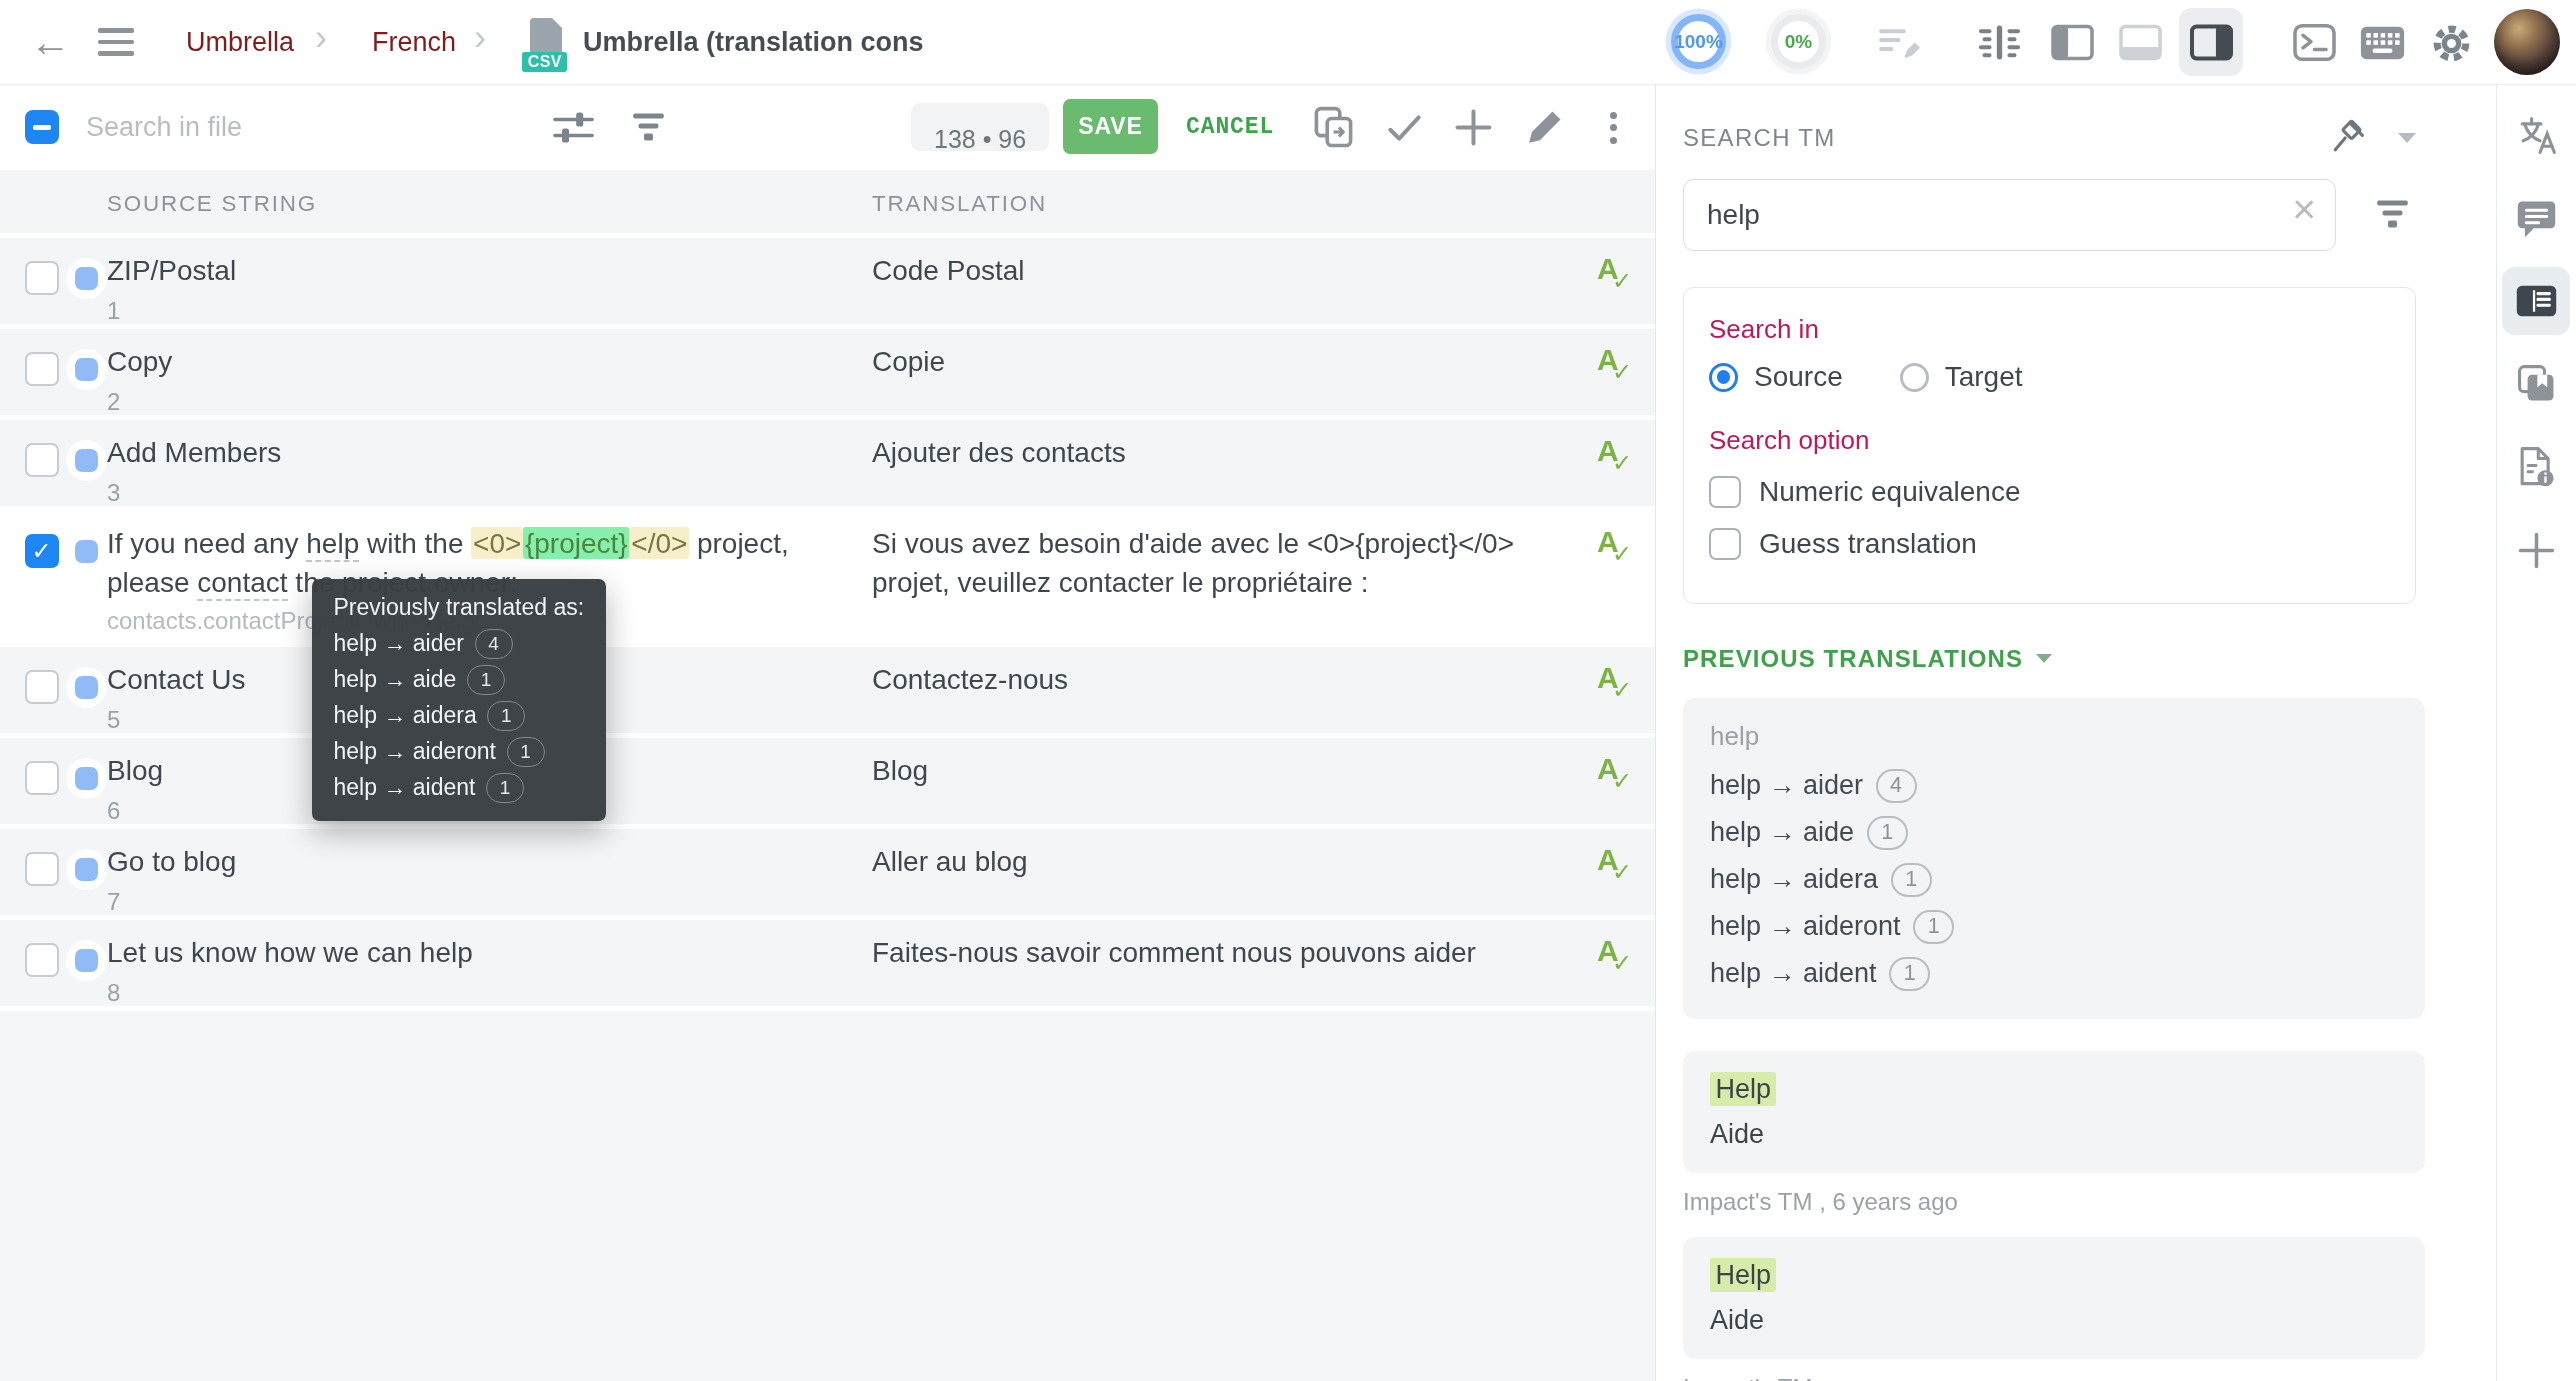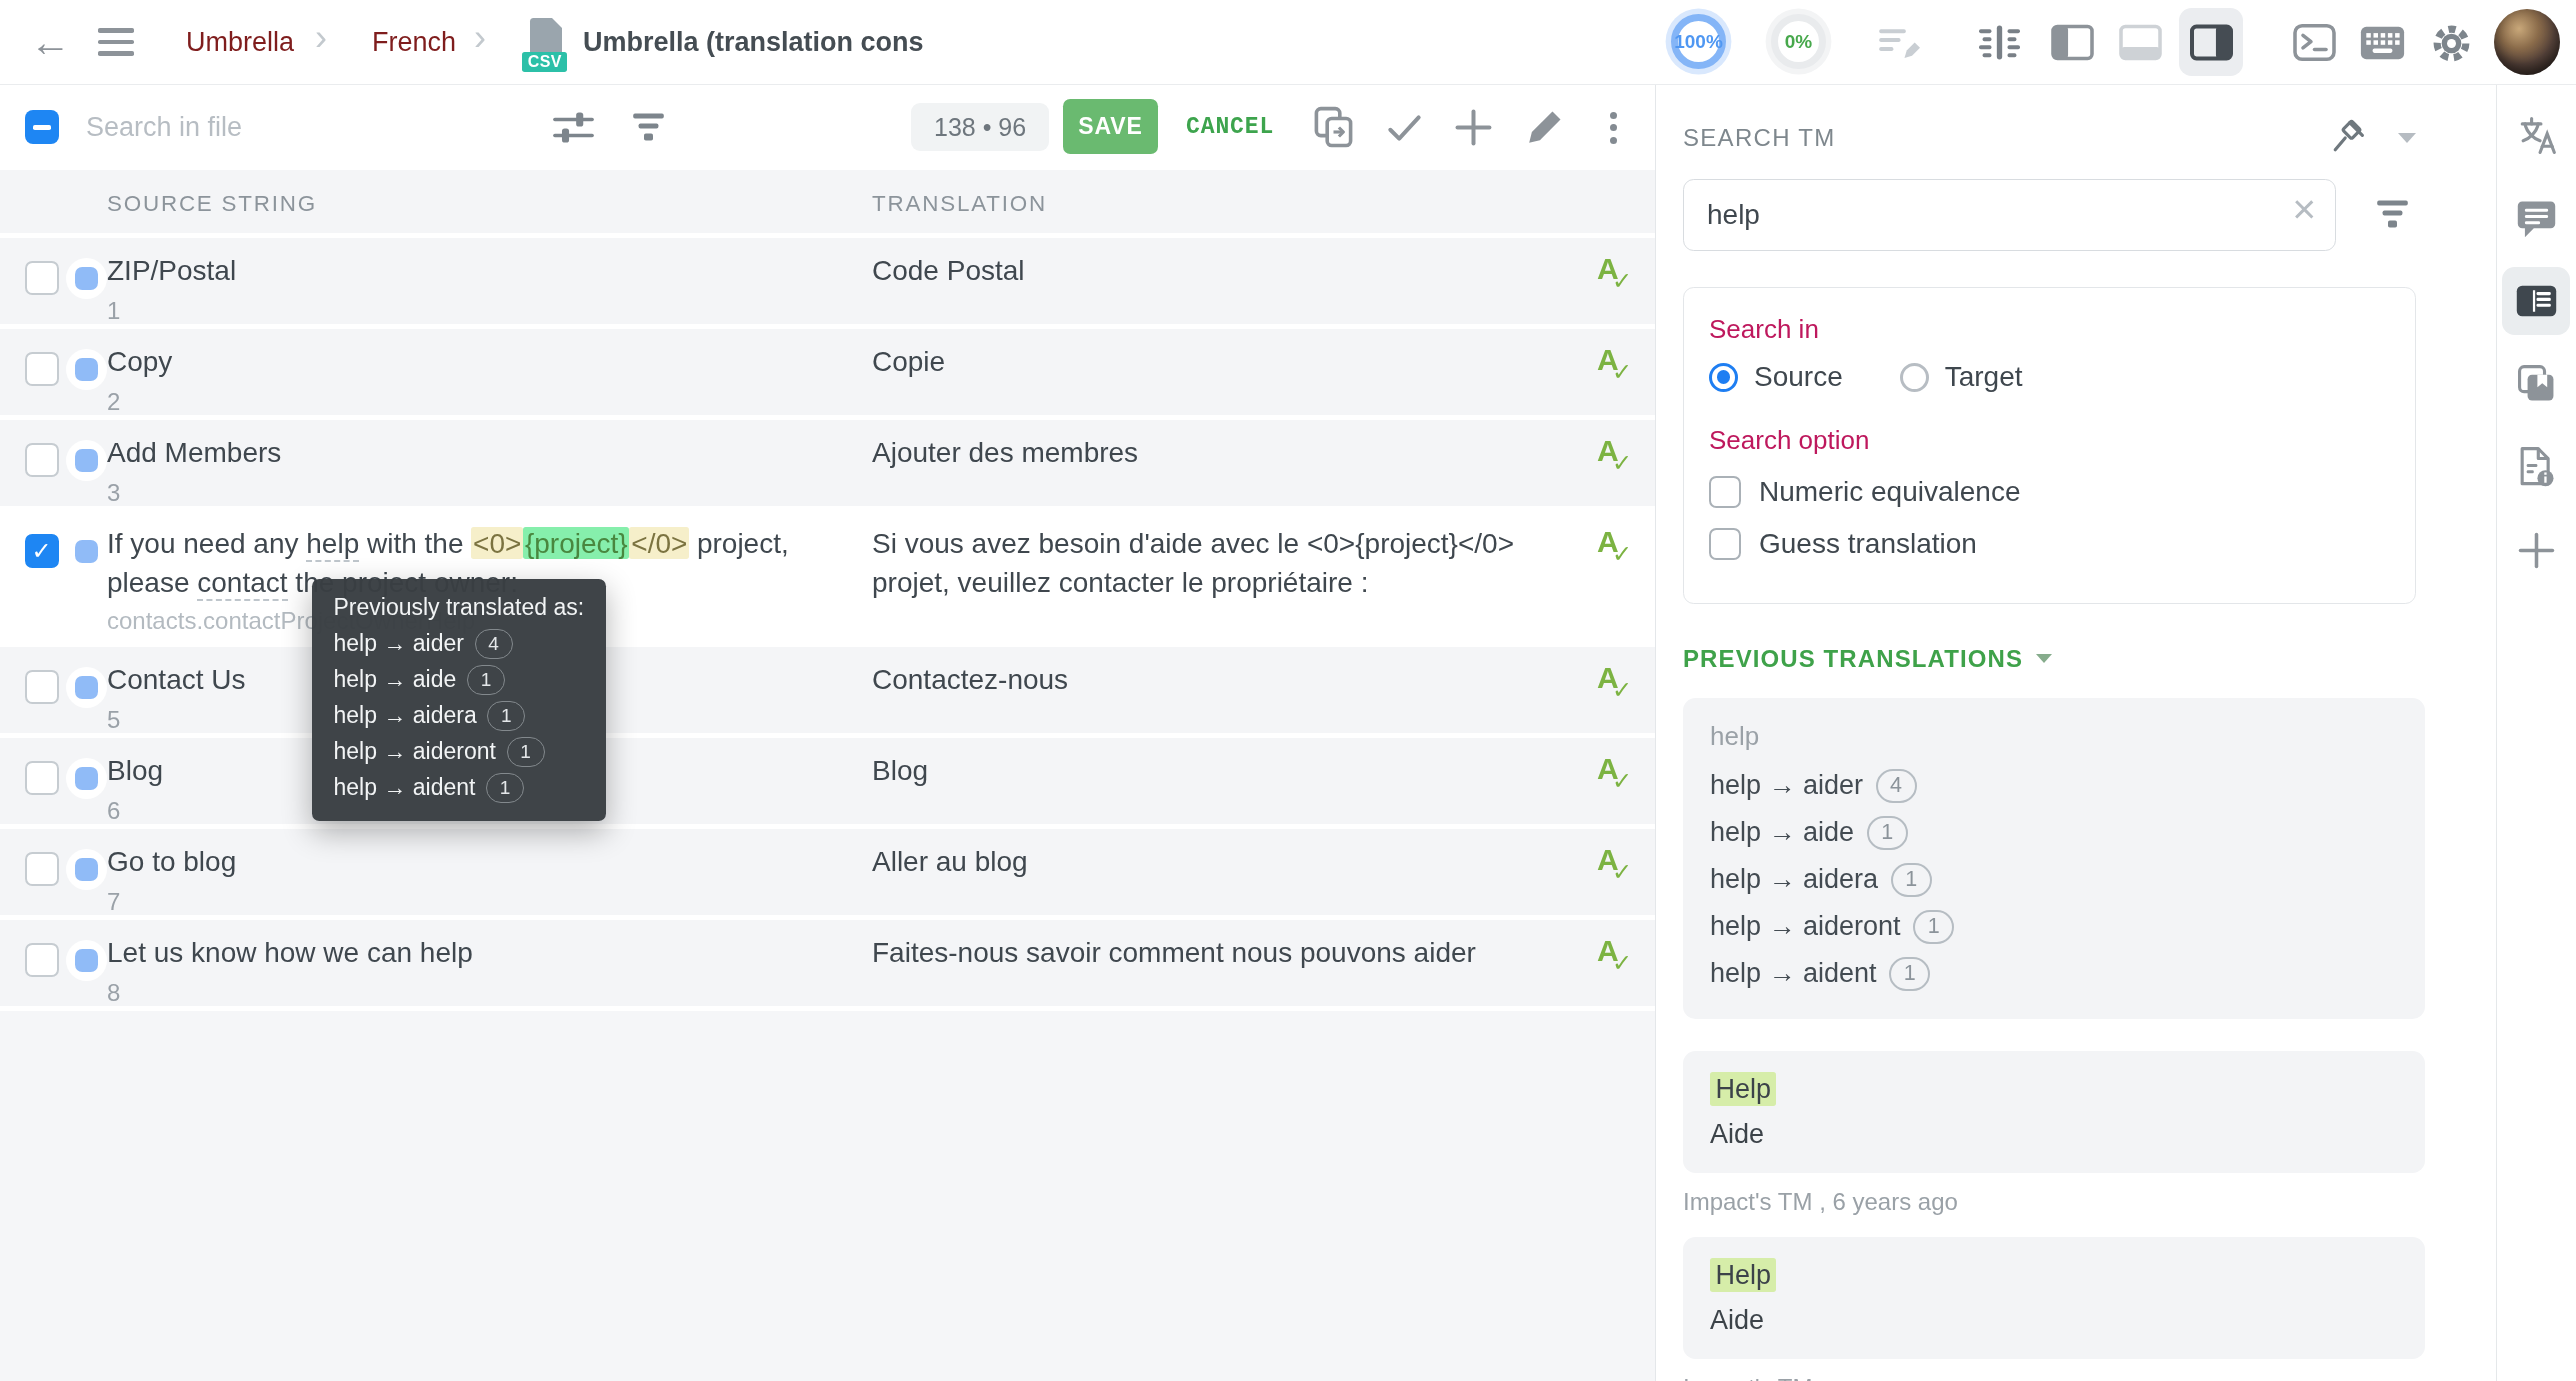--- a/index.html
+++ b/index.html
@@ -50,21 +50,21 @@
   .main { position:relative; width:1655px; background:#f5f6f8; flex:none; }
   .etoolbar { position:relative; height:85px; background:#fff; }
   .etoolbar > * { position:absolute; }
   .sel-all { left:25px; top:25px; width:34px; height:34px; background:#1e86f3; border-radius:8px; cursor:pointer; }
   .sel-all::after { content:""; position:absolute; left:8px; top:15px; width:18px; height:4.5px; background:#fff; border-radius:1.8px; }
   .search-file { left:86px; top:16px; width:385px; height:52px; border:none; outline:none;
     font-size:27px; color:#3f474e; font-family:inherit; }
   .search-file::placeholder { color:#b7bdc3; }
   .ic-sliders { left:551px; top:23px; color:#7d858c; }
   .ic-filter { left:626px; top:25px; color:#7d858c; }
-  .counter { left:911px; top:18px; height:48px; line-height:48px; padding:0 23px; background:#f1f3f4;
+  .counter { left:911px; top:18px; height:48px; line-height:48px; padding:12px 23px; background:#f1f3f4;
     border-radius:9px; font-size:25px; color:#6e767d; }
   .save-btn { left:1063px; top:14.3px; width:95px; height:55px; background:#6aba70; border:none; border-radius:7.2px;
     color:#fff; font-size:23px; font-weight:bold; letter-spacing:0.9px; cursor:pointer; font-family:inherit; }
   .cancel-btn { left:1186px; top:0; height:85px; line-height:85px; color:#3da44d; font-size:23px;
     font-weight:bold; letter-spacing:0.9px; cursor:pointer; background:none; border:none; font-family:Liberation Mono, monospace; }
   .ic-copy { left:1311px; top:19.7px; } .ic-check { left:1385px; top:25px; }
   .ic-plus { left:1454px; top:23px; } .ic-pencil { left:1522px; top:21.5px; }
   .kebab { left:1606px; top:23px; display:flex; flex-direction:column; gap:5.4px; cursor:pointer; padding:3.6px; }
   .kebab i { width:7.2px; height:7.2px; border-radius:50%; background:#848b92; }
 
@@ -361,21 +361,21 @@
           </div>
           <div class="row">
             <span class="rcb"></span>
             <span class="dot-halo">
               <span class="dot"></span>
             </span>
             <div class="r-main">
               <div class="src-text"><span>Add Members</span></div>
               <div class="r-num">3</div>
             </div>
-            <div class="r-tr">Ajouter des membres</div>
+            <div class="r-tr">Ajouter des contacts</div>
             <span class="spell">
               <span class="spell-a">A</span>
               <span class="spell-check">✓</span>
             </span>
           </div>
           <div class="row sel">
             <span class="rcb on">
               <span class="rcb-check">✓</span>
             </span>
             <span class="dot-halo">

